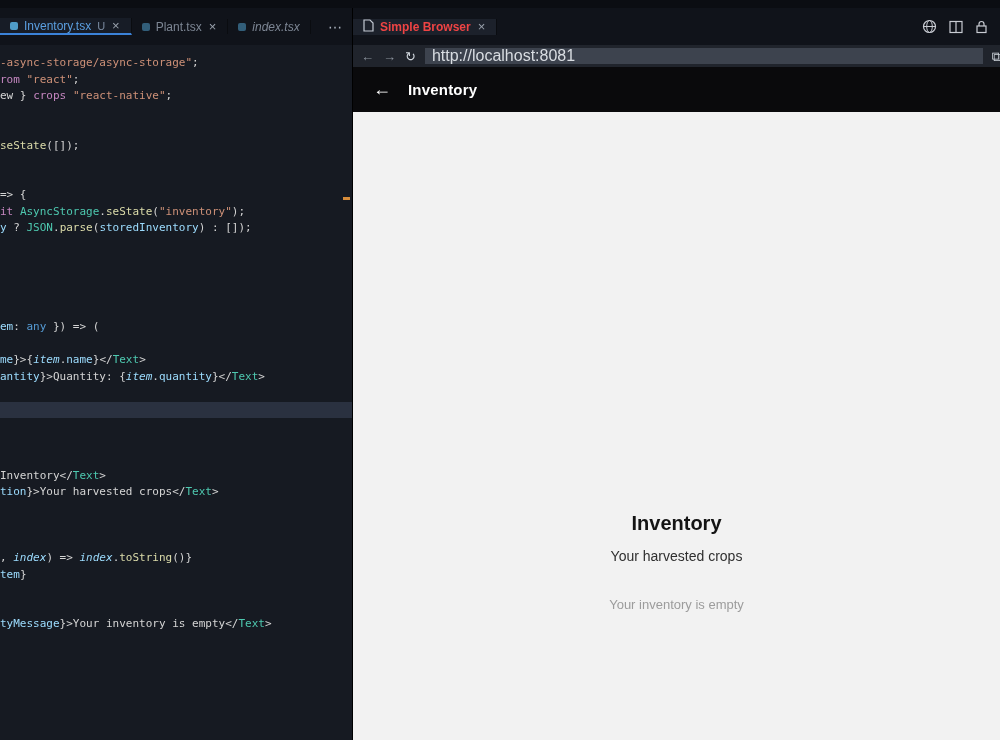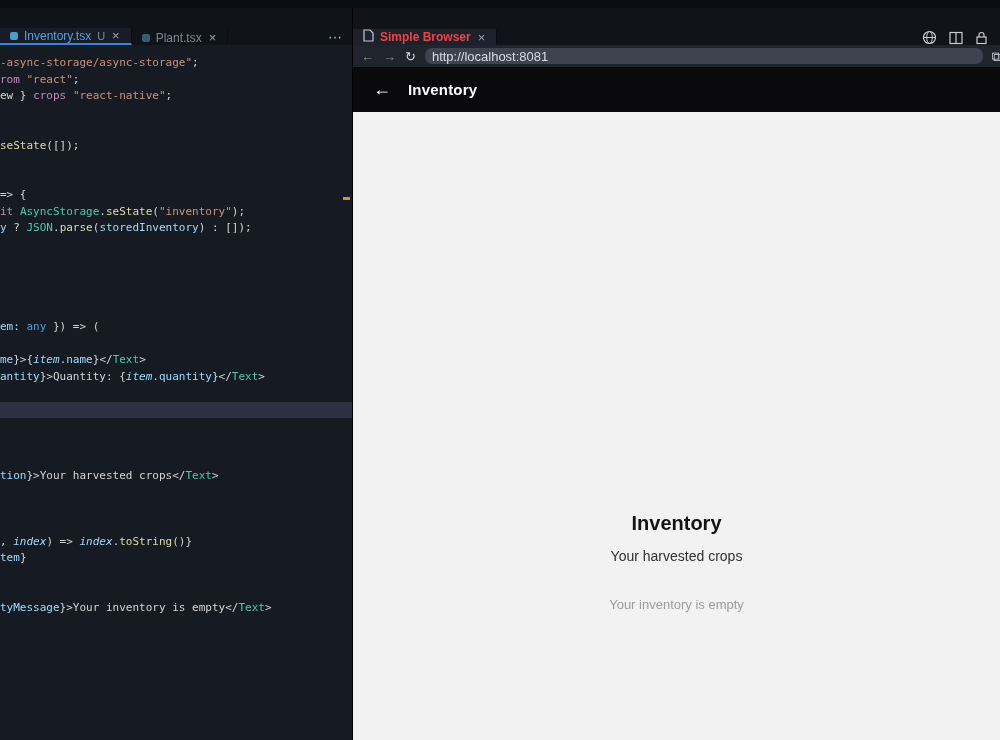--- a/index.html
+++ b/index.html
@@ -12,21 +12,21 @@
   .titlebar { height:8px; background:#0b0d12; }
   .main { display:flex; height:732px; }
 
   
   .left {
     width:353px; flex:none; display:flex; flex-direction:column;
     background:#161a22; border-right:1px solid #000;
   }
   .tabbar {
     height:37px; flex:none; background:#10131a;
-    display:flex; align-items:flex-end; overflow:hidden;
+    display:flex; align-items:center; overflow:hidden;
   }
   .tab {
     display:flex; align-items:center; gap:6px;
     padding:0 10px; font-size:12px; color:#7d8694;
     border-right:1px solid #0a0c10; cursor:pointer; white-space:nowrap;
   }
   .tab.active { background:#171c26; }
   .left .tab.active { border-bottom:2px solid #3b82d8; }
   .left .tab.active .tab-label { color:#5b9fe0; }
   .badge { font-size:11px; color:#7a8aa0; }
@@ -64,22 +64,22 @@
   .tab-actions { margin-left:auto; display:flex; align-items:center; gap:12px; padding-right:12px; }
   .tab-actions svg { display:block; cursor:pointer; }
 
   .nav {
     height:22px; flex:none; background:#20242c;
     display:flex; align-items:center; gap:9px; padding:0 8px; overflow:hidden;
   }
   .navicon { color:#cfd5dc; font-size:13px; line-height:1; cursor:pointer; }
   .navicon.dim { color:#8d949e; }
   .url {
-    flex:1; height:16px; background:#3d434e; border-radius:7px;
-    color:#d9dde2; font-size:13px; display:flex; align-items:center;
+    flex:1; height:16px; background:#3d434e; border-radius:0;
+    color:#d9dde2; font-size:16px; display:flex; align-items:center;
     padding:0 7px; cursor:text; min-width:0; white-space:nowrap; overflow:hidden;
   }
   .ext { margin-right:-9px; }
 
   .app-header {
     height:45px; flex:none; background:#0a0a0c; color:#fff;
     display:flex; align-items:center; gap:17px; padding-left:20px;
   }
   .back { font-size:18px; cursor:pointer; }
   .app-title { font-size:15px; font-weight:600; letter-spacing:.2px; }
@@ -105,20 +105,24 @@
         <span class="ficon"></span>
         <span class="tab-label">Inventory.tsx</span>
         <span class="badge">U</span>
         <span class="close">×</span>
       </div>
       <div class="tab">
         <span class="ficon dim"></span>
         <span class="tab-label">Plant.tsx</span>
         <span class="close">×</span>
       </div>
+      <div class="tab">
+        <span class="ficon dim"></span>
+        <span class="tab-label italic">index.tsx</span>
+      </div>
       <div class="more">⋯</div>
     </div>
     <div class="editor">
       <div id="code-area">
           <div class="code-line"><span class="tk-str">-async-storage/async-storage"</span><span class="tk-fg">;</span></div>
           <div class="code-line"><span class="tk-kw">rom </span><span class="tk-str">"react"</span><span class="tk-fg">;</span></div>
           <div class="code-line"><span class="tk-fg">ew } </span><span class="tk-kw">crops </span><span class="tk-str">"react-native"</span><span class="tk-fg">;</span></div>
           <div class="code-line"></div>
           <div class="code-line"></div>
           <div class="code-line"><span class="tk-fn">seState</span><span class="tk-fg">([]);</span></div>
@@ -134,20 +138,21 @@
           <div class="code-line"></div>
           <div class="code-line"><span class="tk-var">em</span><span class="tk-fg">: </span><span class="tk-kb">any</span><span class="tk-fg"> }) =&gt; (</span></div>
           <div class="code-line"></div>
           <div class="code-line"><span class="tk-var">me</span><span class="tk-fg">}&gt;{</span><span class="tk-vi">item</span><span class="tk-fg">.</span><span class="tk-var">name</span><span class="tk-fg">}</span><span class="tk-fg">&lt;/</span><span class="tk-cls">Text</span><span class="tk-fg">&gt;</span></div>
           <div class="code-line"><span class="tk-var">antity</span><span class="tk-fg">}&gt;</span><span class="tk-fg">Quantity: </span><span class="tk-fg">{</span><span class="tk-vi">item</span><span class="tk-fg">.</span><span class="tk-var">quantity</span><span class="tk-fg">}</span><span class="tk-fg">&lt;/</span><span class="tk-cls">Text</span><span class="tk-fg">&gt;</span></div>
           <div class="code-line"></div>
           <div class="code-line sel"></div>
           <div class="code-line"></div>
           <div class="code-line"></div>
           <div class="code-line"></div>
+          <div class="code-line"><span class="tk-fg">Inventory</span><span class="tk-fg">&lt;/</span><span class="tk-cls">Text</span><span class="tk-fg">&gt;</span></div>
           <div class="code-line"><span class="tk-var">tion</span><span class="tk-fg">}&gt;</span><span class="tk-fg">Your harvested crops</span><span class="tk-fg">&lt;/</span><span class="tk-cls">Text</span><span class="tk-fg">&gt;</span></div>
           <div class="code-line"></div>
           <div class="code-line"></div>
           <div class="code-line"></div>
           <div class="code-line"><span class="tk-fg">, </span><span class="tk-vi">index</span><span class="tk-fg">) =&gt; </span><span class="tk-vi">index</span><span class="tk-fg">.</span><span class="tk-fn">toString</span><span class="tk-fg">()}</span></div>
           <div class="code-line"><span class="tk-var">tem</span><span class="tk-fg">}</span></div>
           <div class="code-line"></div>
           <div class="code-line"></div>
           <div class="code-line"><span class="tk-var">tyMessage</span><span class="tk-fg">}&gt;</span><span class="tk-fg">Your inventory is empty</span><span class="tk-fg">&lt;/</span><span class="tk-cls">Text</span><span class="tk-fg">&gt;</span></div>
         </div>

